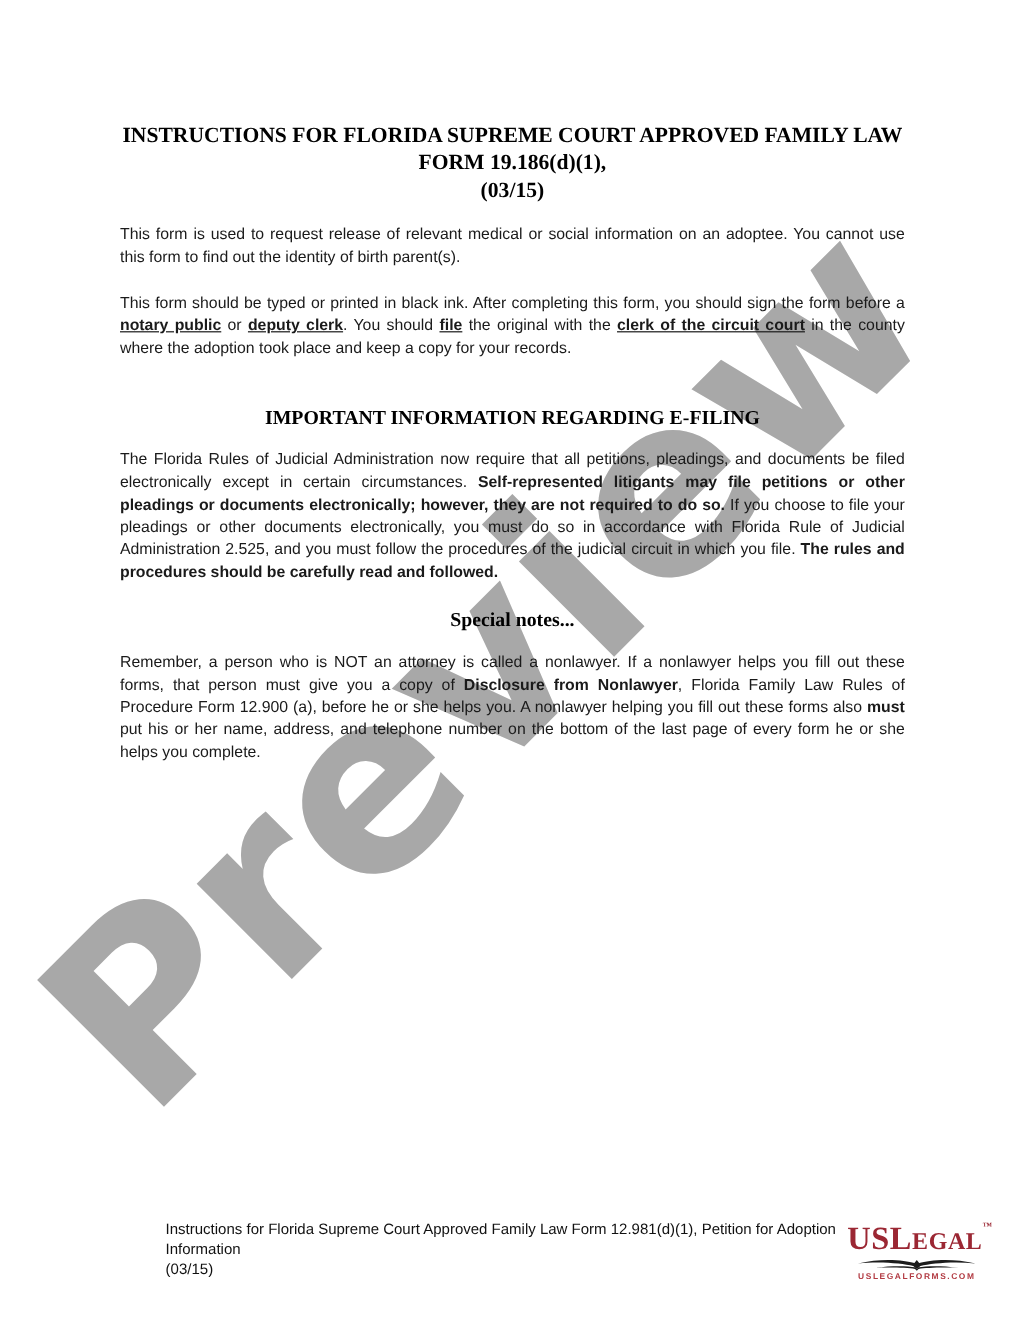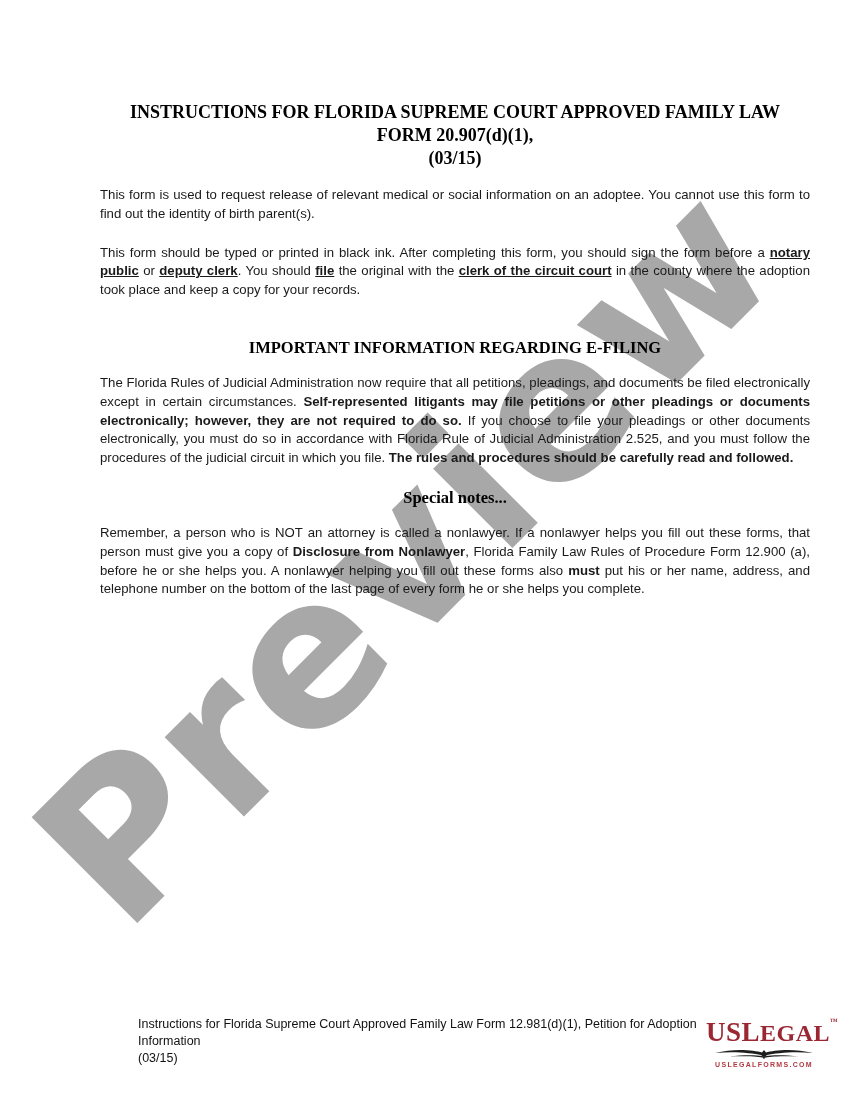--- a/index.html
+++ b/index.html
@@ -22,21 +22,21 @@
     font-weight:bold;
     font-size:205px;
     letter-spacing:2px;
     color:#a8a8a8;
     z-index:0;
     white-space:nowrap;
     user-select:none;
   }
   .content {
     position:relative; z-index:1;
-    padding:101px 40px 0 100px;
+    padding:101px 96px 0 100px;
   }
   .doc-title {
     margin:0;
     font-family:"Liberation Serif", serif;
     font-weight:bold;
     font-size:18px;
     line-height:23px;
     text-align:center;
     color:#000000;
   }
@@ -85,21 +85,21 @@
     cursor:pointer;
   }
   .logo-word {
     font-family:"Liberation Serif", serif;
     font-weight:bold;
     color:#9b2733;
     line-height:1;
     white-space:nowrap;
   }
   .logo-big   { font-size:27px; letter-spacing:0.5px; }
-  .logo-small { font-size:24px; letter-spacing:0.5px; }
+  .logo-small { font-size:20px; letter-spacing:0.5px; }
   .logo-tm    { font-size:8px; vertical-align:top; position:relative; top:-1px; }
   .logo-eagle { display:block; margin:1px auto 0 auto; }
   .logo-site {
     margin-top:1px;
     font-size:7px;
     font-weight:bold;
     letter-spacing:1.3px;
     color:#b23a42;
     white-space:nowrap;
   }
@@ -108,21 +108,21 @@
 <body>
 
 <div class="page">
 
   <div class="watermark">Preview</div>
 
   <div class="content">
 
     <h1 class="doc-title">
       <span class="title-line">INSTRUCTIONS FOR FLORIDA SUPREME COURT APPROVED FAMILY LAW</span>
-      <span class="title-line">FORM 20.907(d)(1),</span>
+      <span class="title-line">FORM 19.186(d)(1),</span>
       <span class="title-line">(03/15)</span>
     </h1>
 
     <section>
       <p class="body-para p-1">This form is used to request release of relevant medical or social information on an adoptee. You cannot use this form to find out the identity of birth parent(s).</p>
       <p class="body-para p-2">This form should be typed or printed in black ink. After completing this form, you should sign the form before a <span style="font-weight: bold; text-decoration: underline;">notary public</span> or <span style="font-weight: bold; text-decoration: underline;">deputy clerk</span>. You should <span style="font-weight: bold; text-decoration: underline;">file</span> the original with the <span style="font-weight: bold; text-decoration: underline;">clerk of the circuit court</span> in the county where the adoption took place and keep a copy for your records.</p>
     </section>
 
     <section>
       <h2 class="section-heading h-efiling">IMPORTANT INFORMATION REGARDING E-FILING</h2>

